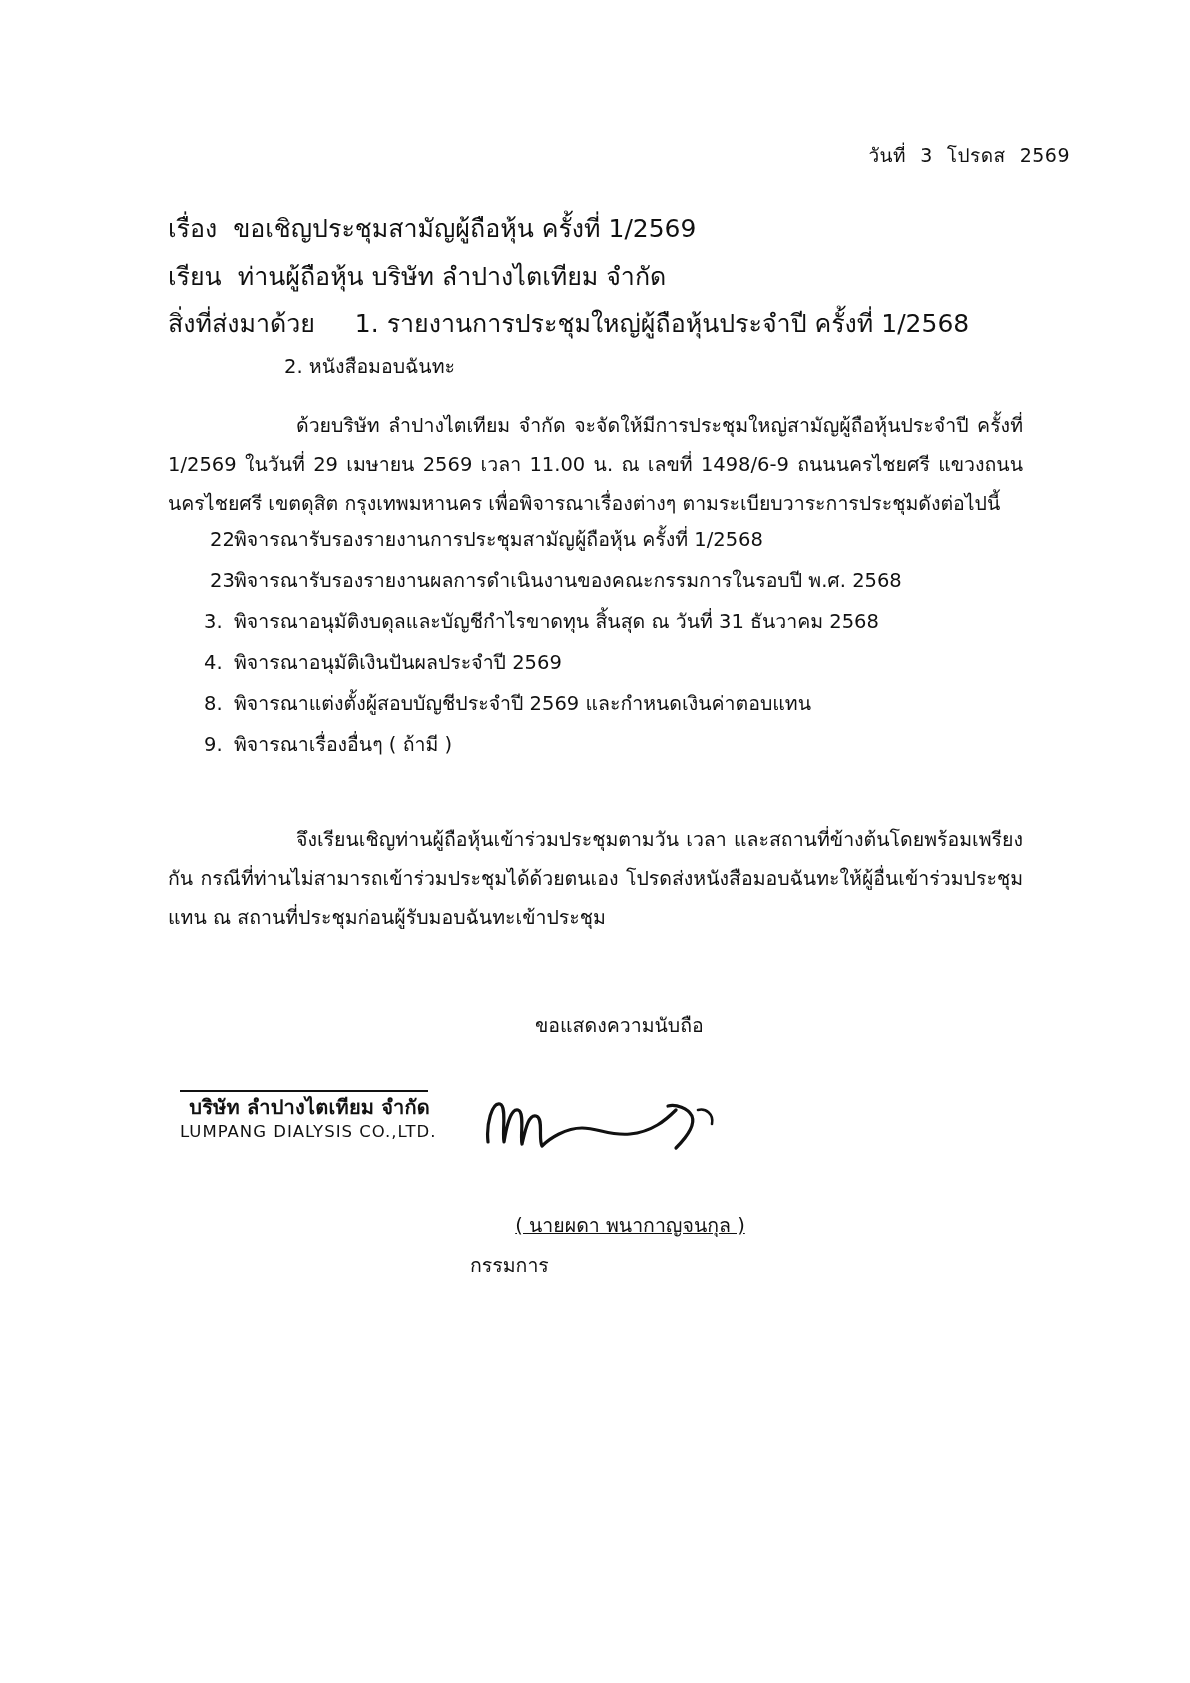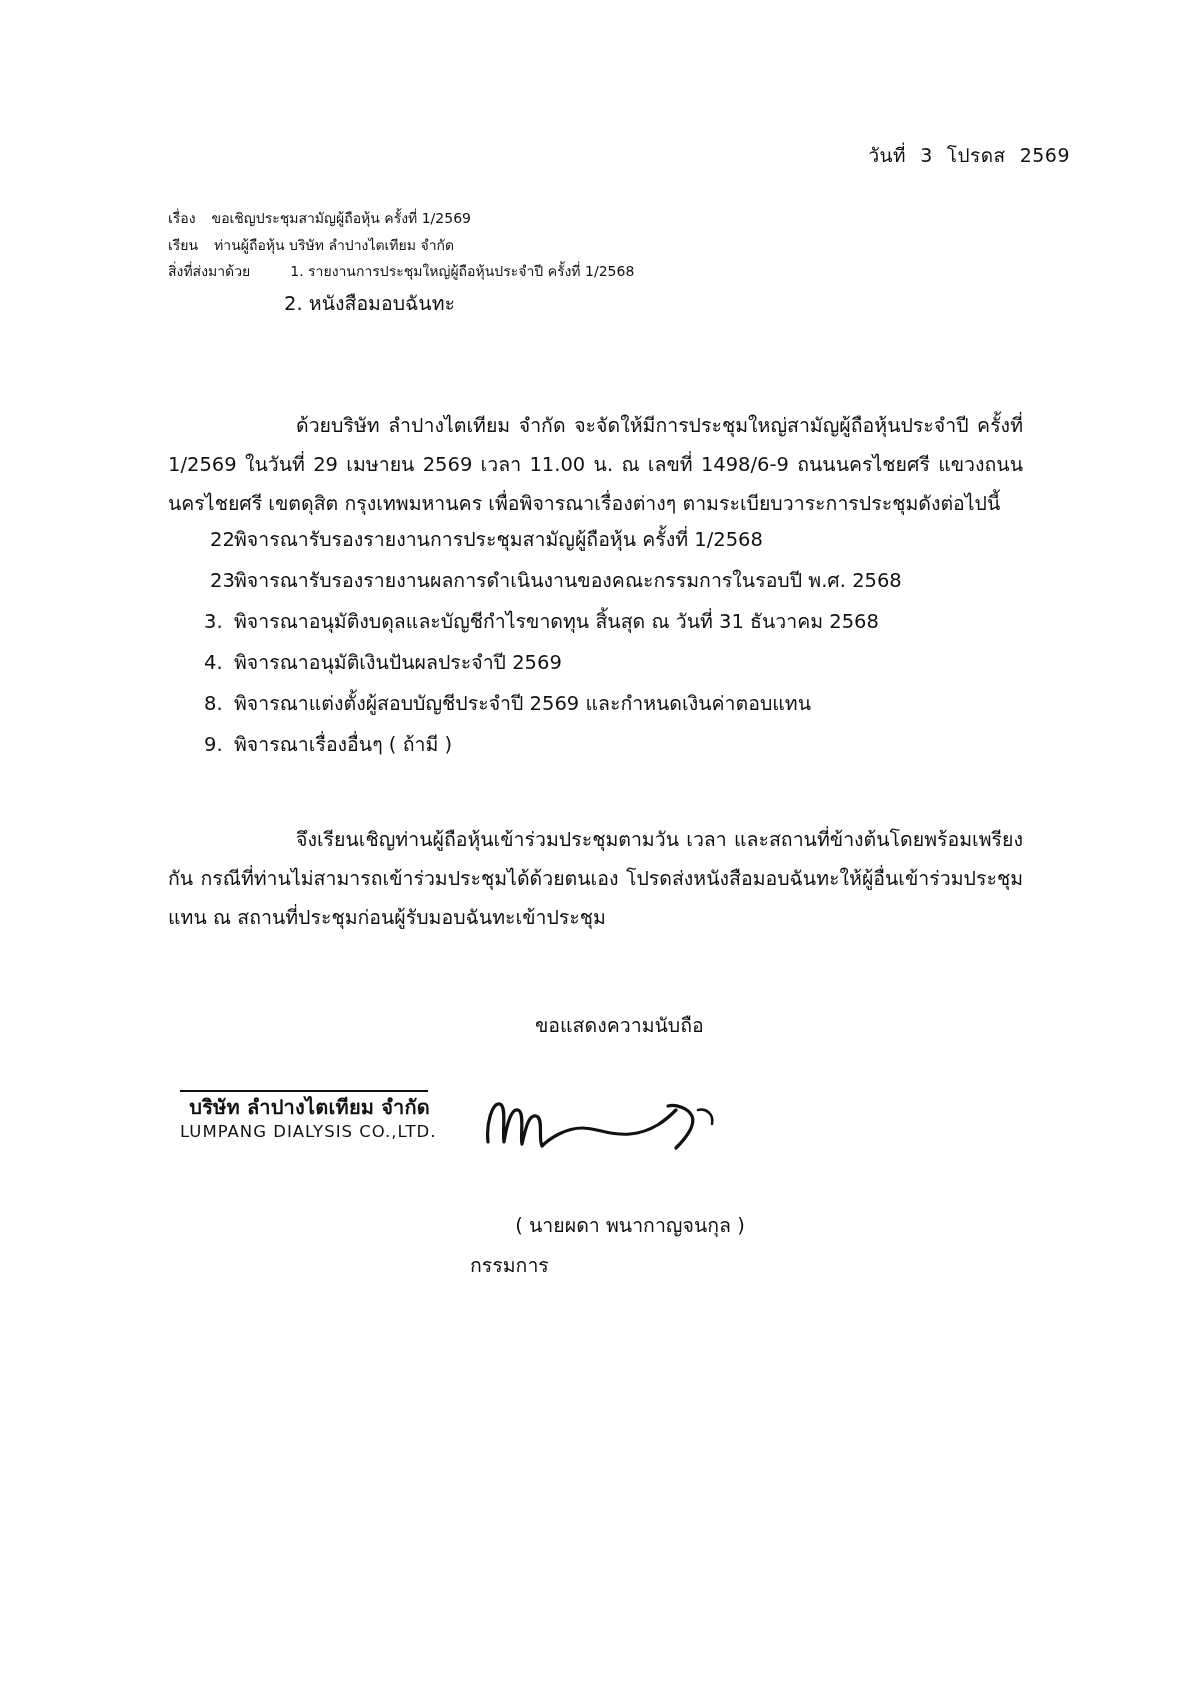--- a/index.html
+++ b/index.html
@@ -32,21 +32,21 @@
 
   .header-block {
     position: absolute;
     top: 205px;
     left: 168px;
     right: 100px;
   }
   .hdr-row {
     display: flex;
     align-items: center;
-    font-size: 14px;
+    font-size: 25px;
     line-height: 1.9;
     white-space: nowrap;
   }
   .hdr-label { min-width: 0; }
   .hdr-gap-sm { display: inline-block; width: 16px; }
   .hdr-gap-lg { display: inline-block; width: 40px; }
   .encl-second {
     margin-left: 116px;
     font-size: 19.5px;
     line-height: 1.9;
@@ -139,20 +139,21 @@
     height: 90px;
   }
   .sig-name {
     position: absolute;
     top: 200px;
     left: 470px;
     width: 320px;
     text-align: center;
     font-size: 19.5px;
     white-space: nowrap;
+    text-decoration: underline;
   }
   .sig-title {
     position: absolute;
     top: 240px;
     left: 470px;
     width: 320px;
     text-align: left;
     font-size: 19.5px;
   }
 </style>

